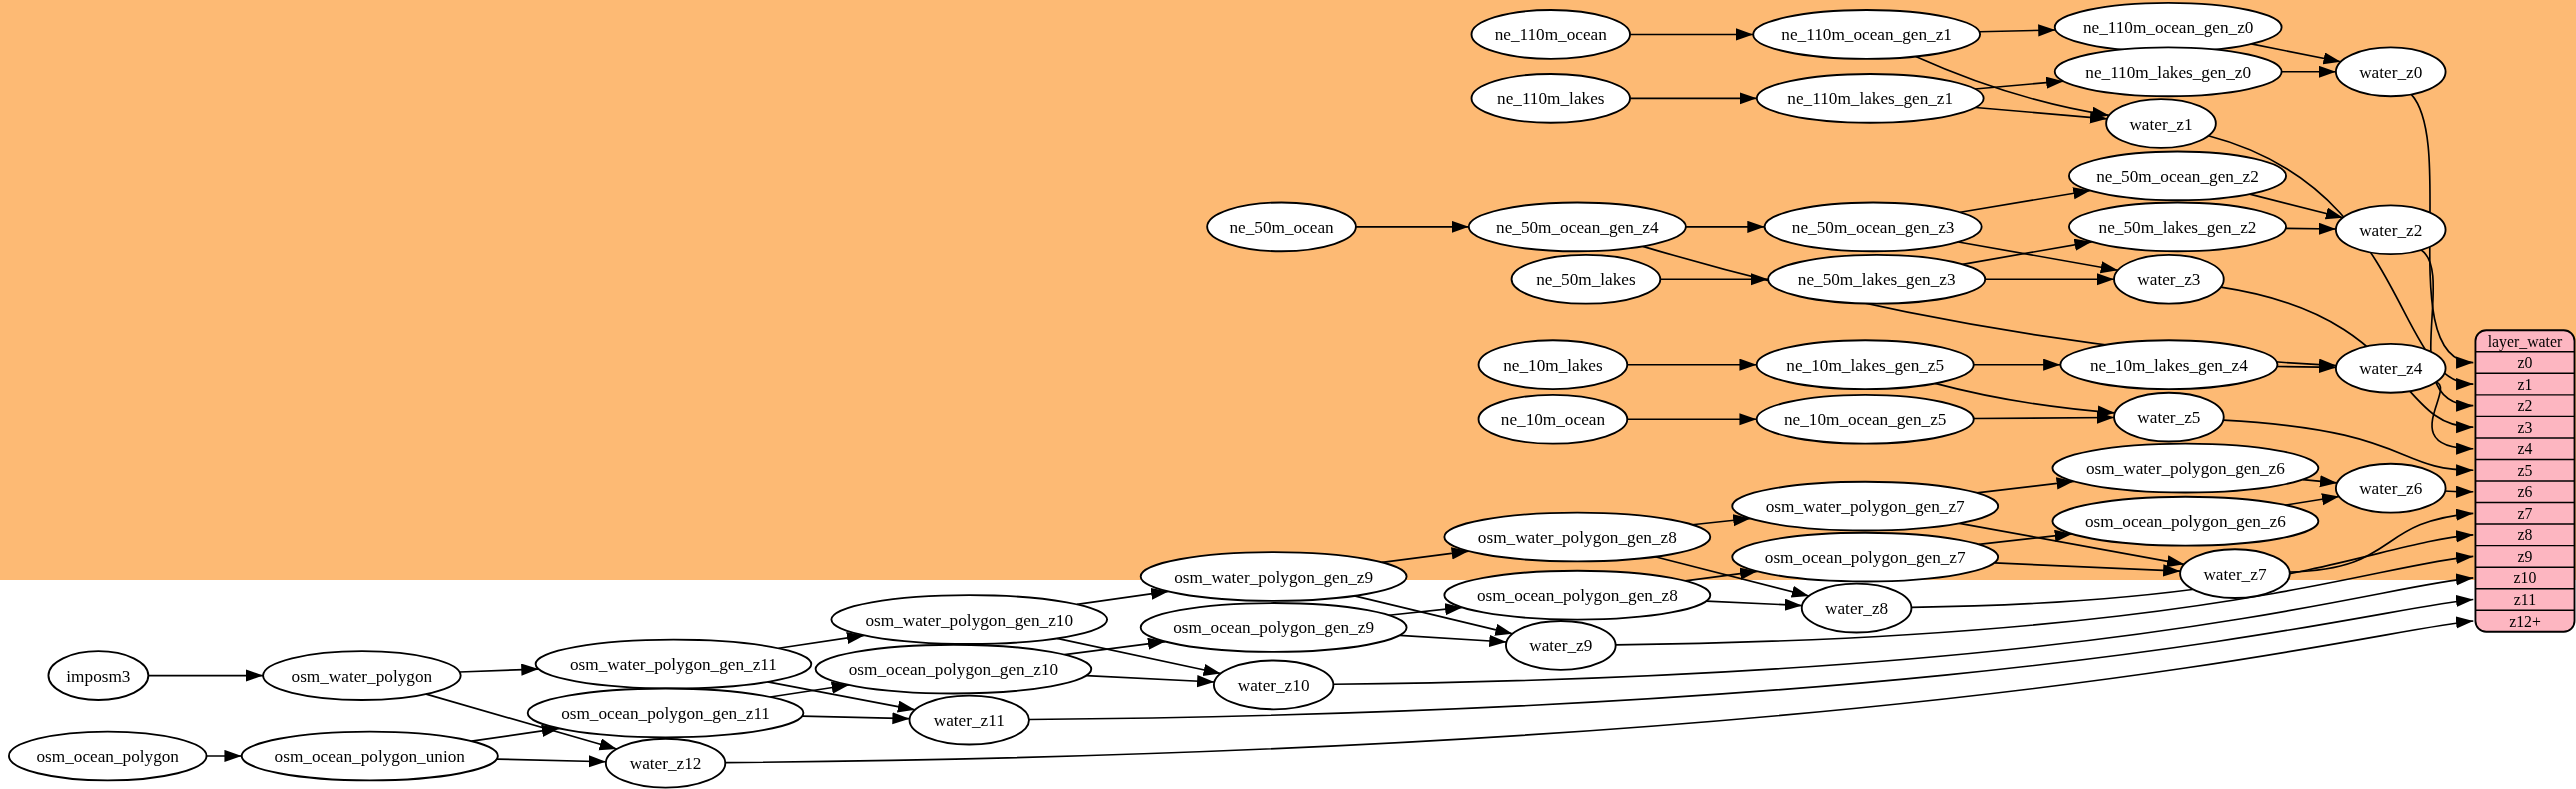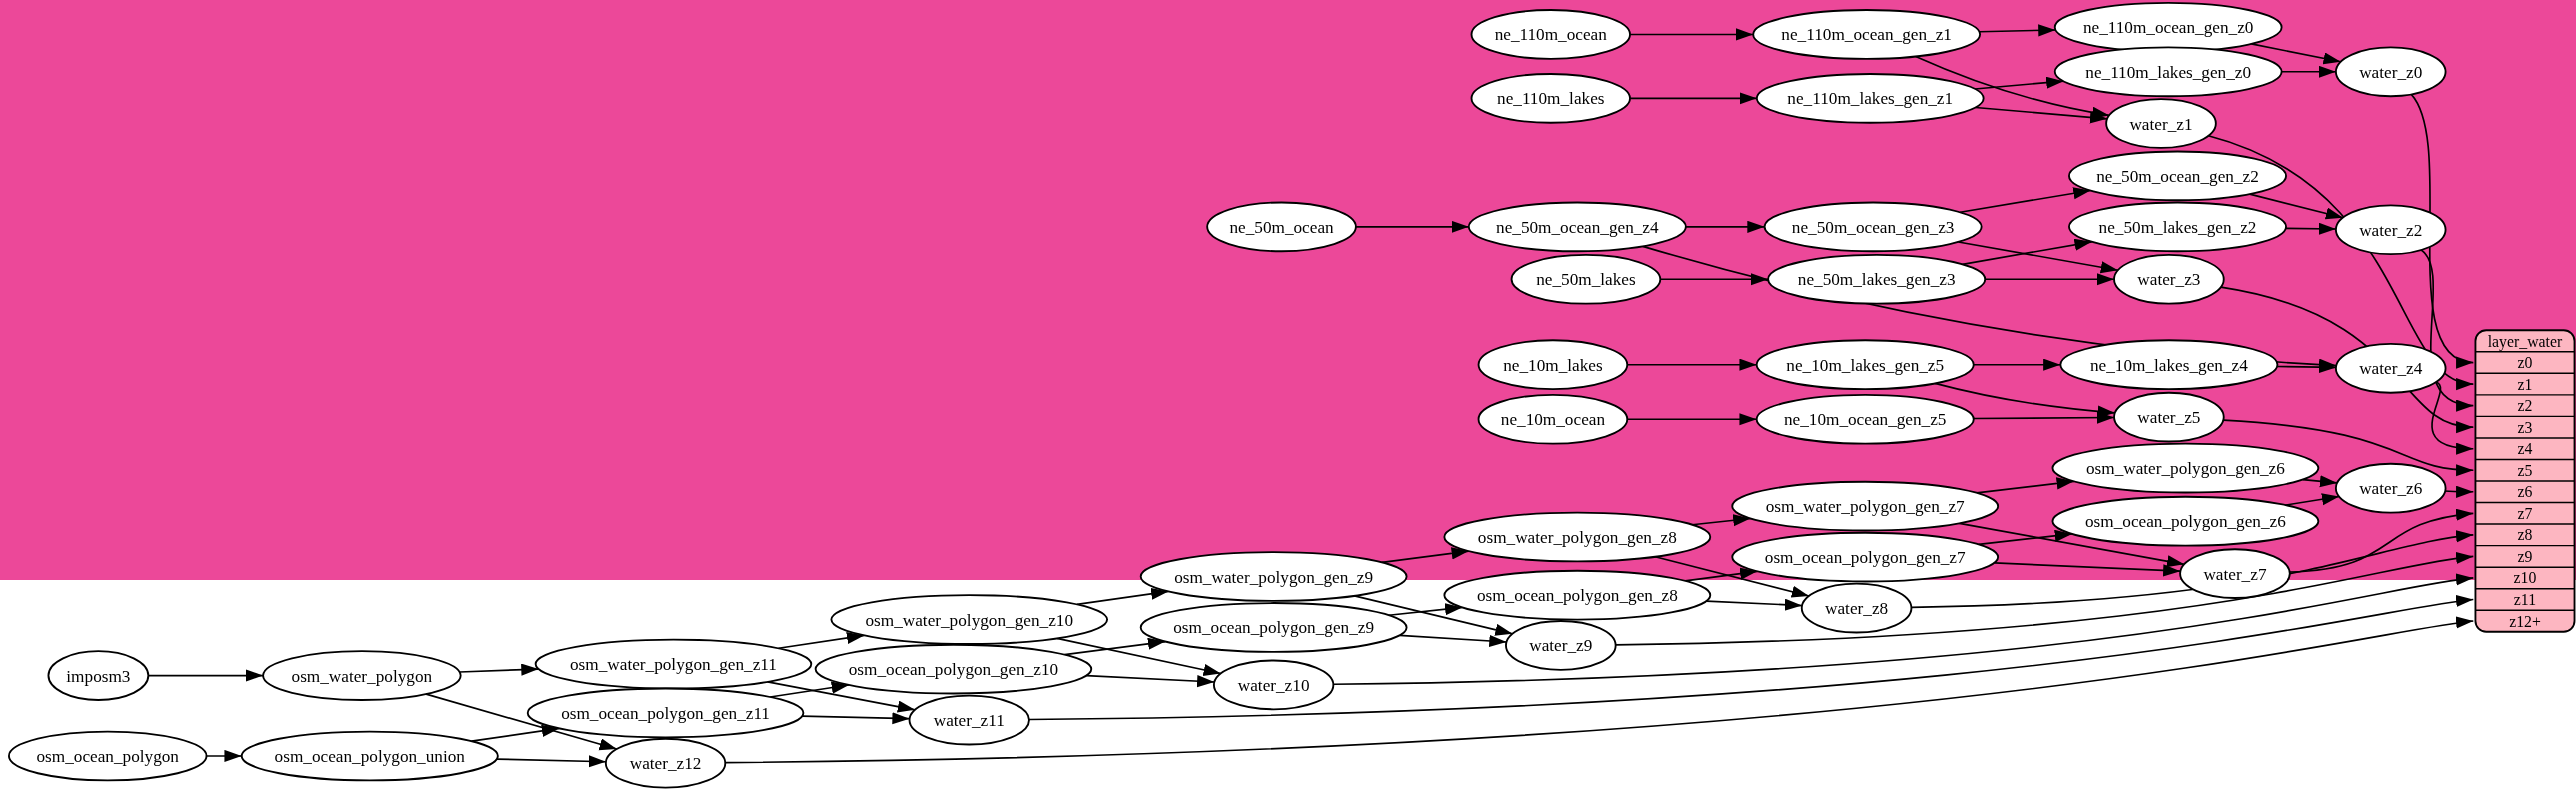--- a/index.html
+++ b/index.html
@@ -7,21 +7,21 @@
     padding: 0;
     background: #ffffff;
     width: 2576px;
     height: 789px;
     overflow: hidden;
   }
   .canvas {
     position: relative;
     width: 2576px;
     height: 580px;
-    background: #ec4899;
+    background: #fdba74;
     text-align: right;
   }
   svg { display: block; }
   text {
     font-family: "Liberation Serif", "DejaVu Serif", serif;
     fill: #000000;
   }
   .node-label { font-size: 24px; }
   .record-label { font-size: 22px; }
 </style>

